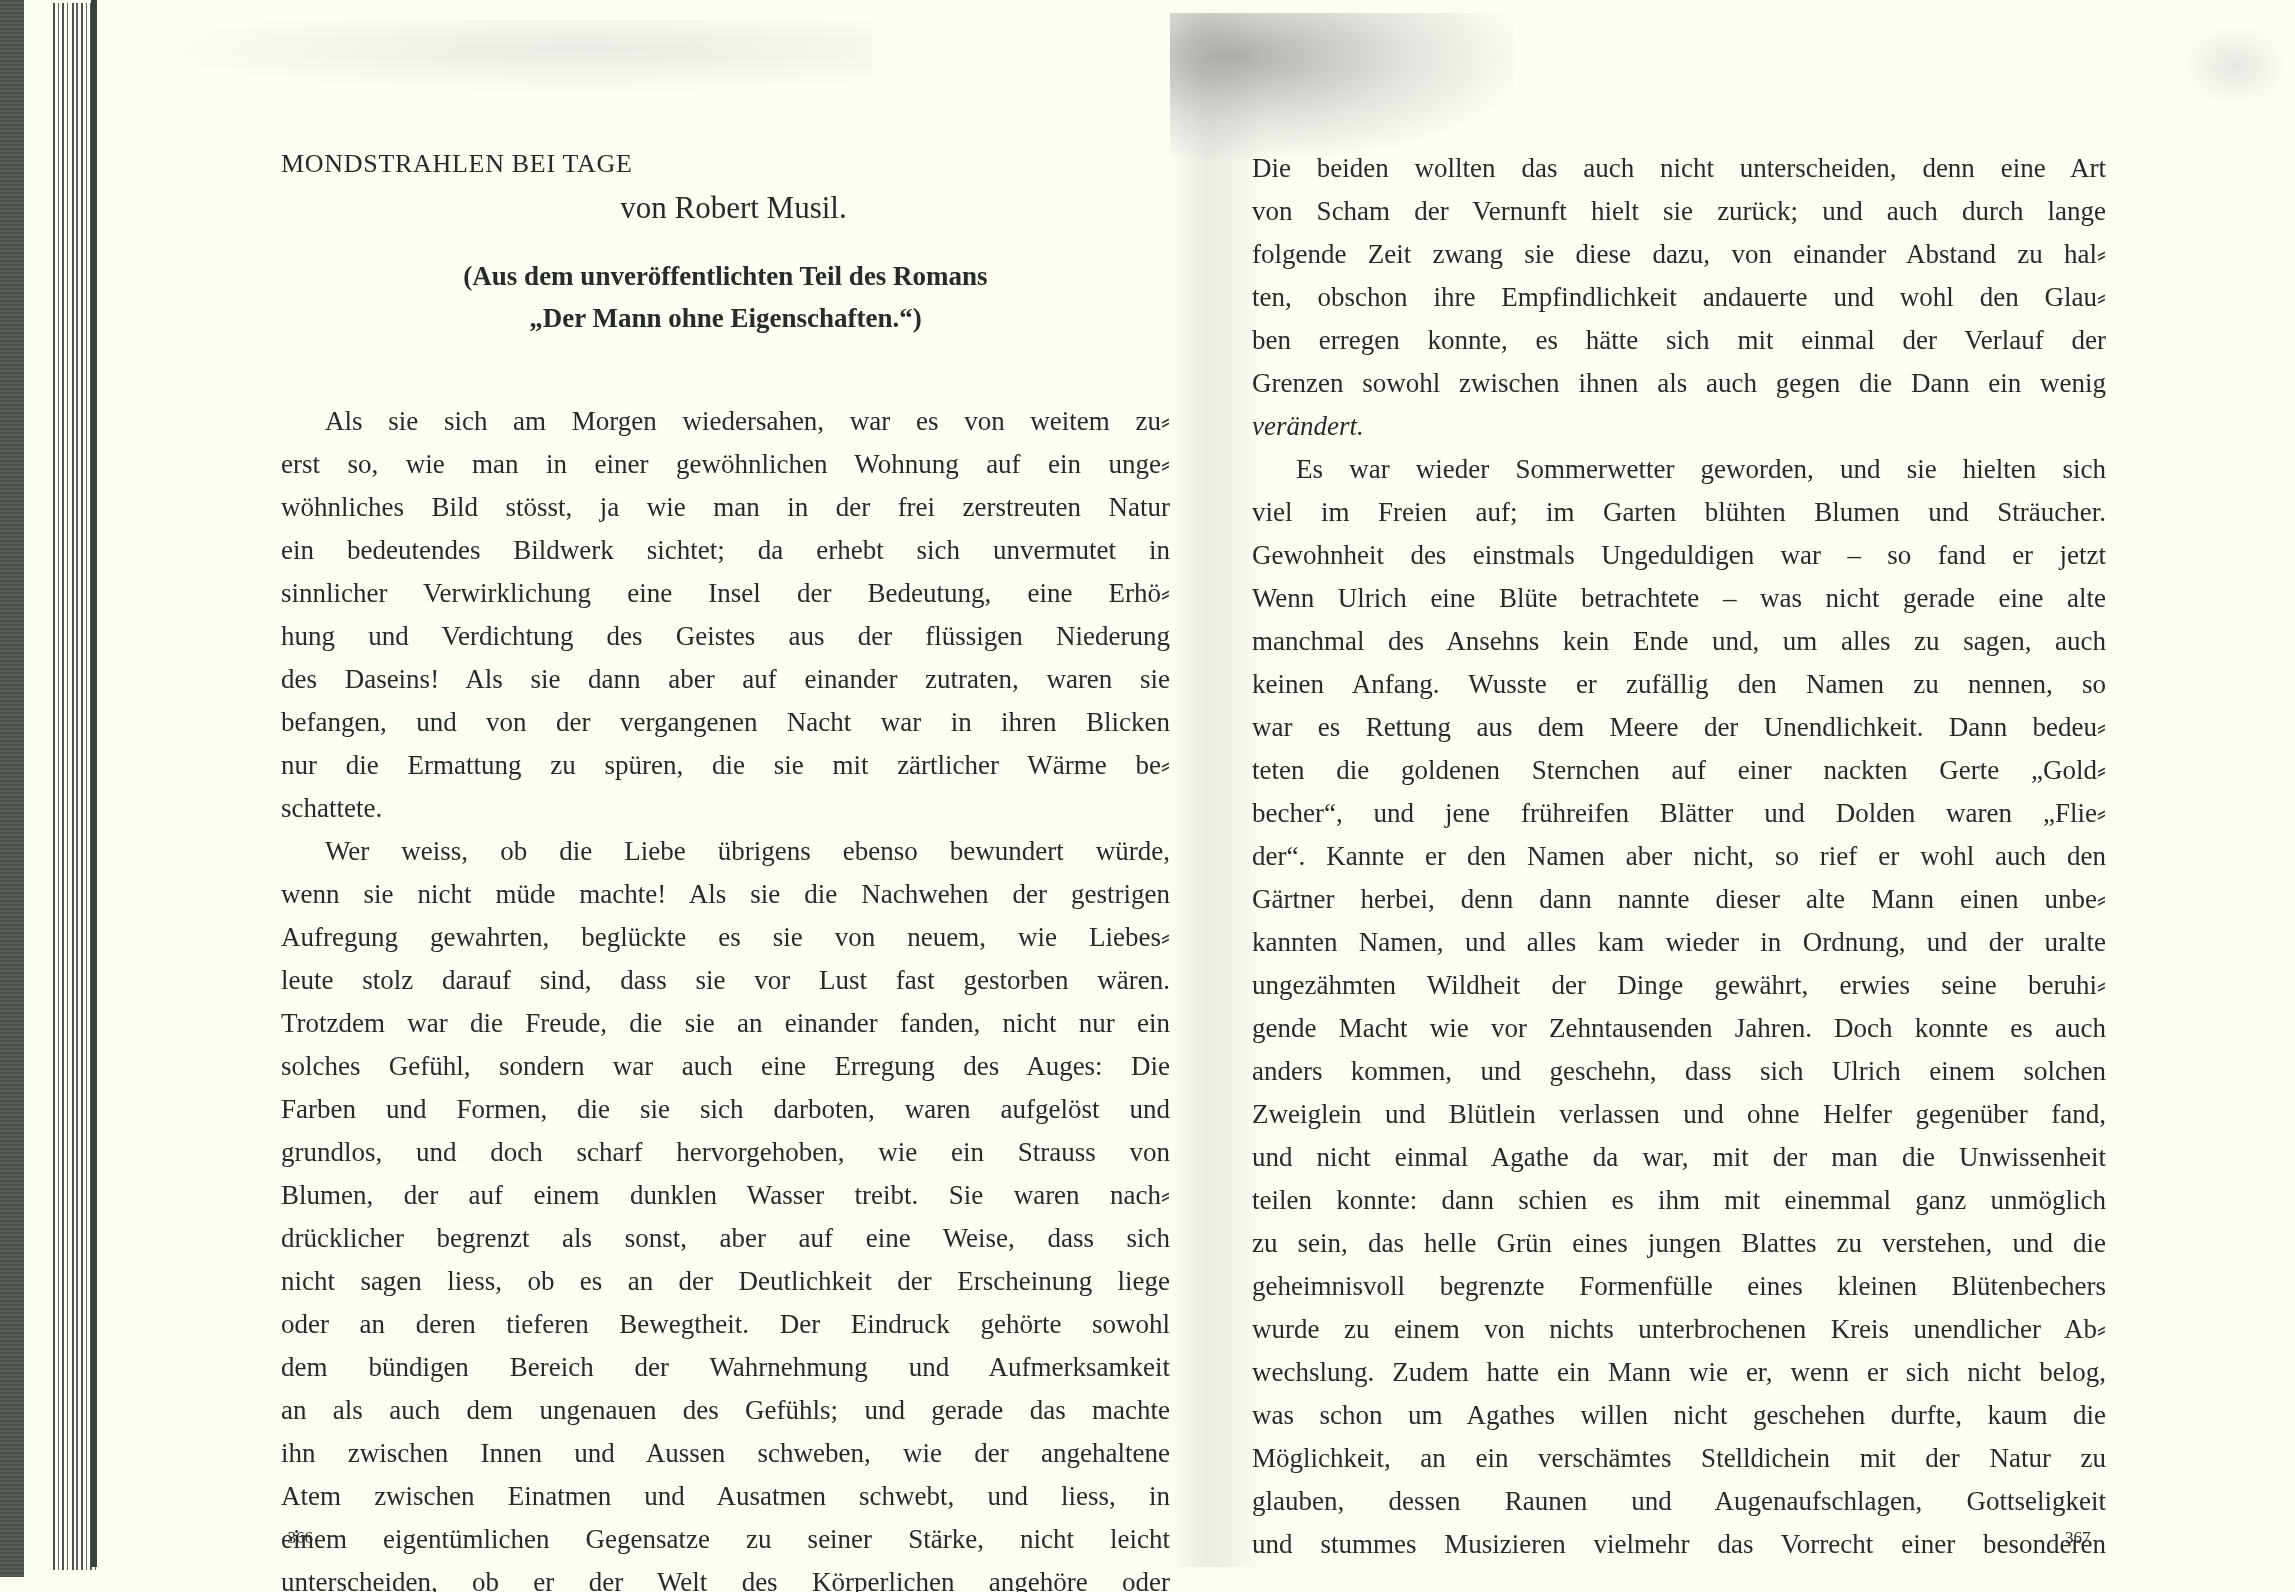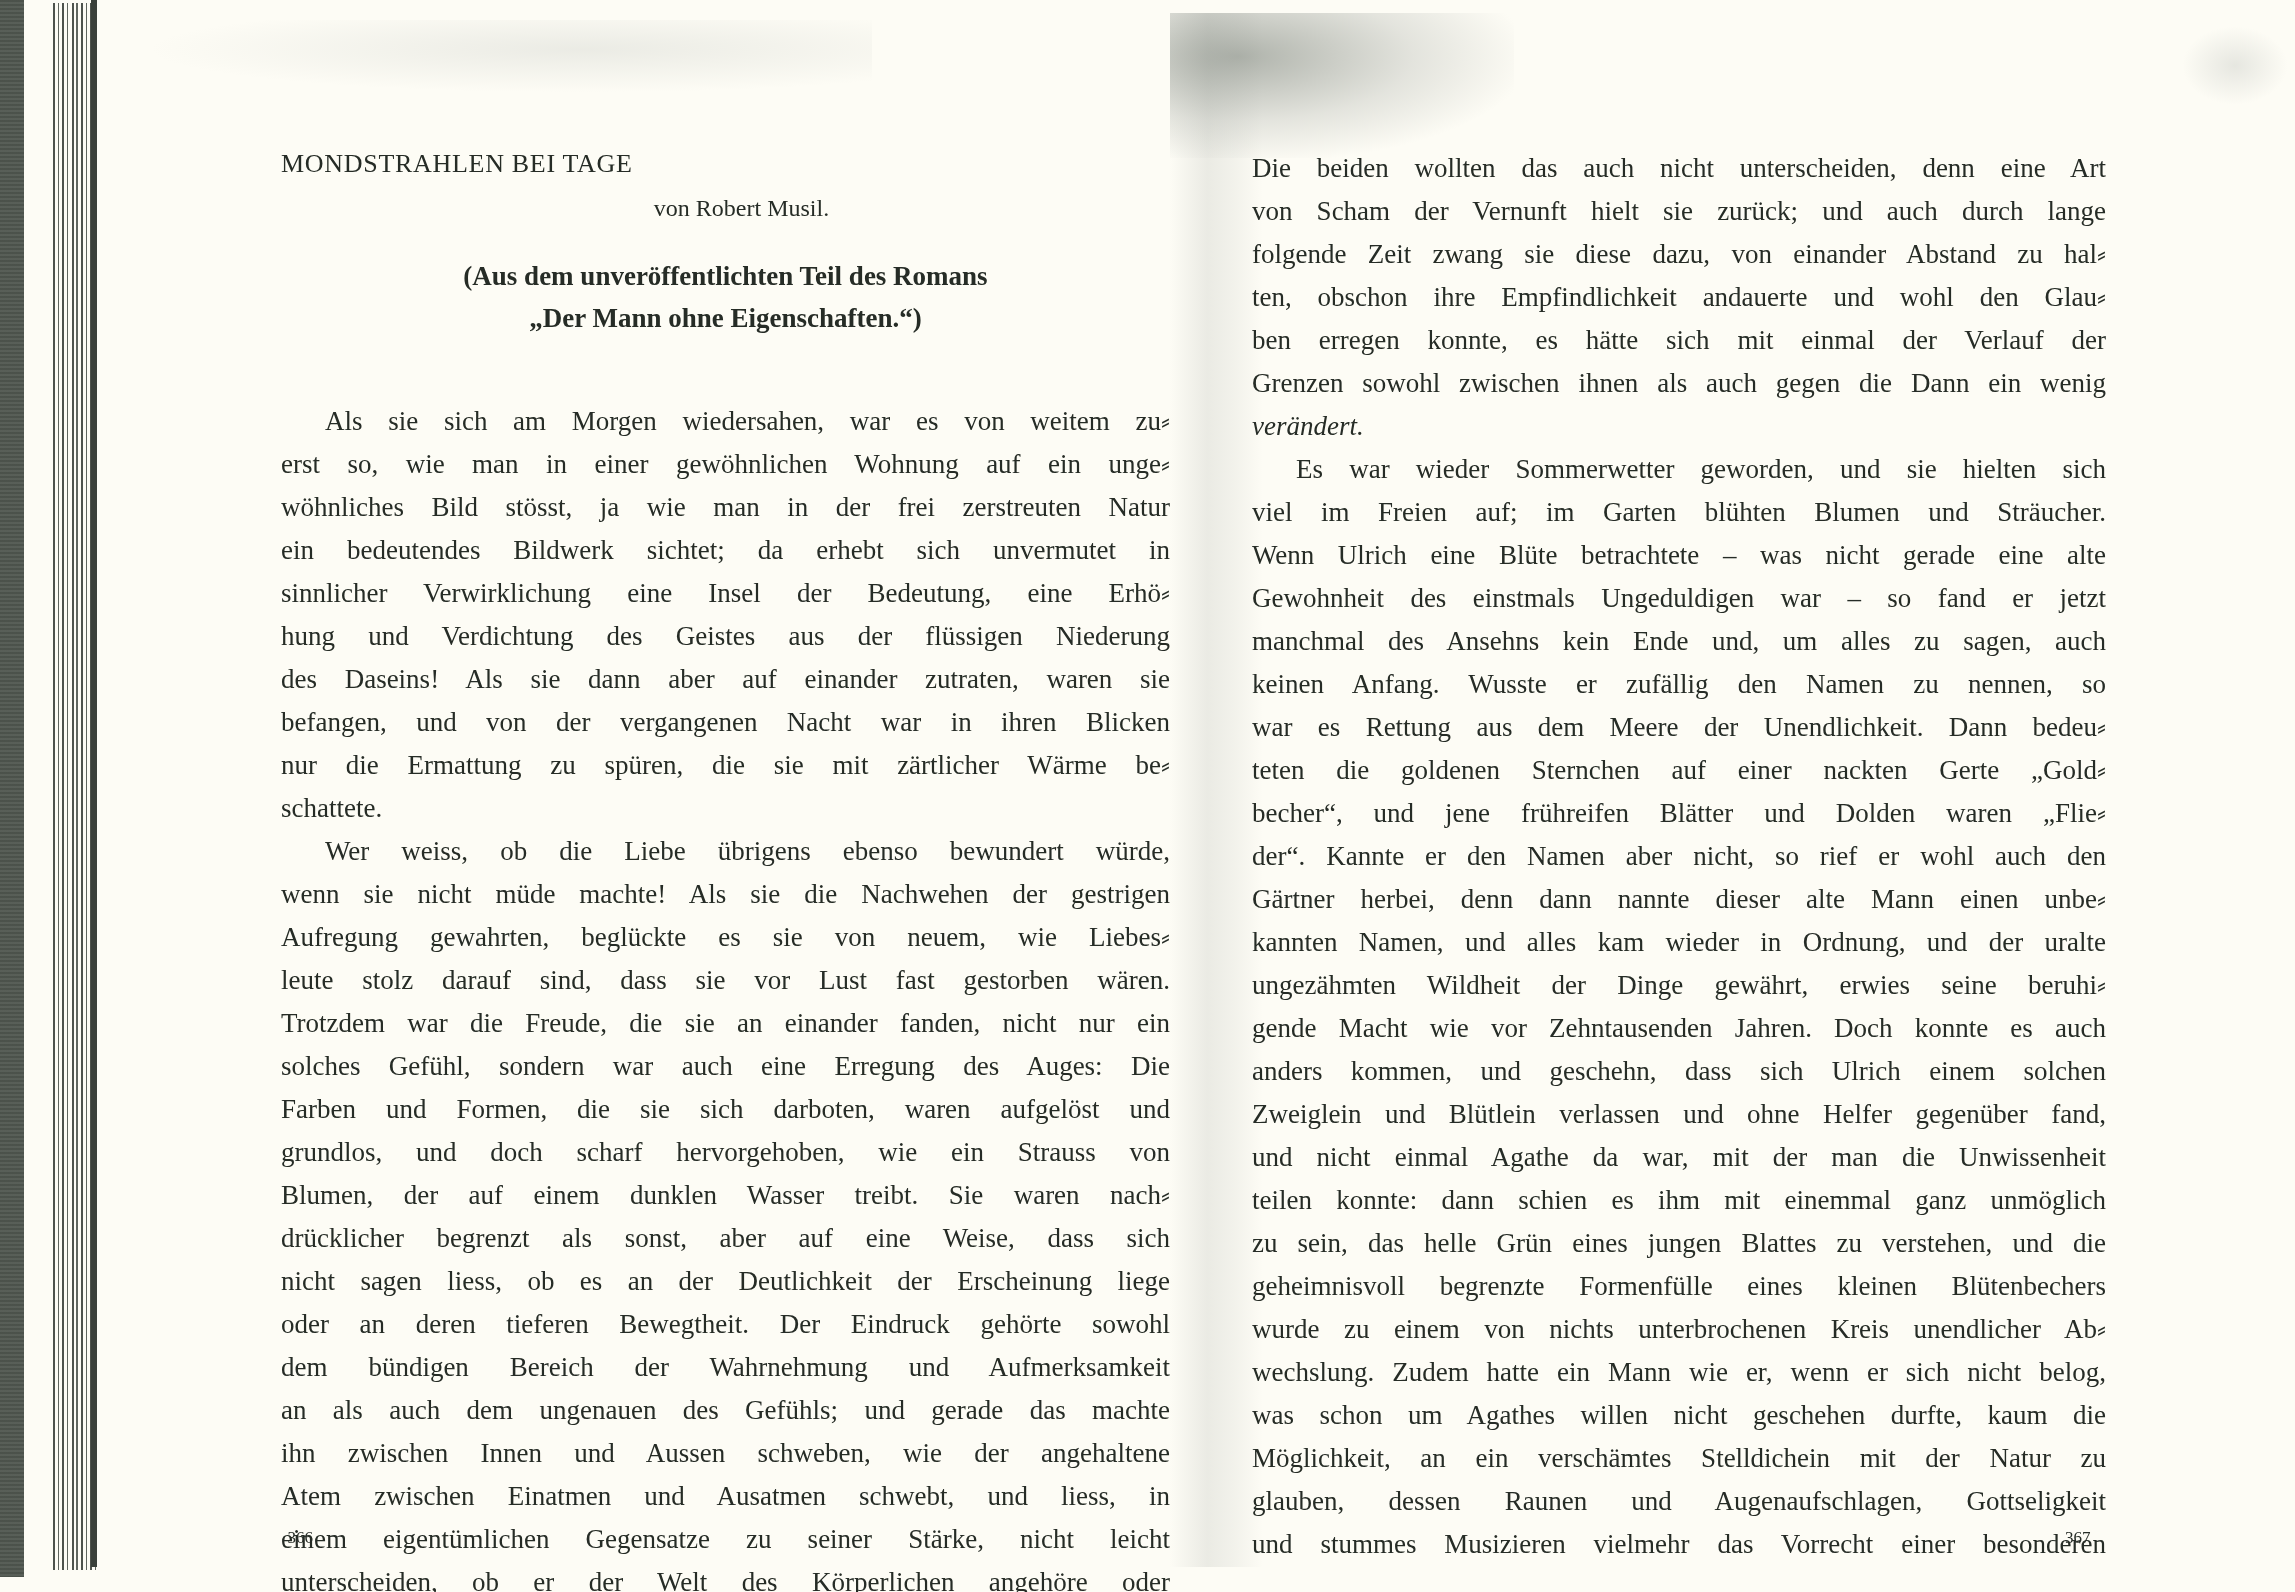--- a/index.html
+++ b/index.html
@@ -43,22 +43,22 @@
 
   .page { position: absolute; }
   .page-left { left: 281px; top: 0; width: 889px; }
   .page-right { left: 1252px; top: 0; width: 854px; }
 
   .title {
     position: absolute; top: 145px; left: 0; width: 889px; 
     font-size: 26px; letter-spacing: 0.7px; line-height: 37px;
   }
   .author {
-    position: absolute; top: 190px; left: 16px; width: 889px; text-align: center;
-    font-size: 24px; line-height: 36px;
+    position: absolute; top: 190px; left: 8px; width: 889px; text-align: center;
+    font-size: 31px; line-height: 36px;
   }
   .subtitle {
     position: absolute; top: 255px; left: 0; width: 889px; text-align: center;
     font-size: 27px; line-height: 42px; font-weight: bold;
   }
   .subtitle div { white-space: nowrap; }
 
   .body {
     position: absolute; left: 0; font-size: 27px; line-height: 43px;
   }
@@ -131,22 +131,22 @@
     <div class="body" id="right-body">
         <span class="line" style="display: block;">Die beiden wollten das auch nicht unterscheiden, denn eine Art</span>
         <span class="line" style="display: block;">von Scham der Vernunft hielt sie zurück; und auch durch lange</span>
         <span class="line" style="display: block; font-family: Liberation Serif, serif;">folgende Zeit zwang sie diese dazu, von einander Abstand zu hal⸗</span>
         <span class="line" style="display: block;">ten, obschon ihre Empfindlichkeit andauerte und wohl den Glau⸗</span>
         <span class="line" style="display: block;">ben erregen konnte, es hätte sich mit einmal der Verlauf der</span>
         <span class="line" style="display: block;">Grenzen sowohl zwischen ihnen als auch gegen die Dann ein wenig</span>
         <span class="line last" style="display: block; font-style: italic;">verändert.</span>
         <span class="line indent" style="display: block;">Es war wieder Sommerwetter geworden, und sie hielten sich</span>
         <span class="line" style="display: block;">viel im Freien auf; im Garten blühten Blumen und Sträucher.</span>
+        <span class="line" style="display: block;">Gewohnheit des einstmals Ungeduldigen war – so fand er jetzt</span>
         <span class="line" style="display: block;">Wenn Ulrich eine Blüte betrachtete – was nicht gerade eine alte</span>
-        <span class="line" style="display: block;">Gewohnheit des einstmals Ungeduldigen war – so fand er jetzt</span>
         <span class="line" style="display: block;">manchmal des Ansehns kein Ende und, um alles zu sagen, auch</span>
         <span class="line" style="display: block;">keinen Anfang. Wusste er zufällig den Namen zu nennen, so</span>
         <span class="line" style="display: block;">war es Rettung aus dem Meere der Unendlichkeit. Dann bedeu⸗</span>
         <span class="line" style="display: block;">teten die goldenen Sternchen auf einer nackten Gerte „Gold⸗</span>
         <span class="line" style="display: block;">becher“, und jene frühreifen Blätter und Dolden waren „Flie⸗</span>
         <span class="line" style="display: block;">der“. Kannte er den Namen aber nicht, so rief er wohl auch den</span>
         <span class="line" style="display: block;">Gärtner herbei, denn dann nannte dieser alte Mann einen unbe⸗</span>
         <span class="line" style="display: block;">kannten Namen, und alles kam wieder in Ordnung, und der uralte</span>
         <span class="line" style="display: block;">ungezähmten Wildheit der Dinge gewährt, erwies seine beruhi⸗</span>
         <span class="line" style="display: block;">gende Macht wie vor Zehntausenden Jahren. Doch konnte es auch</span>

